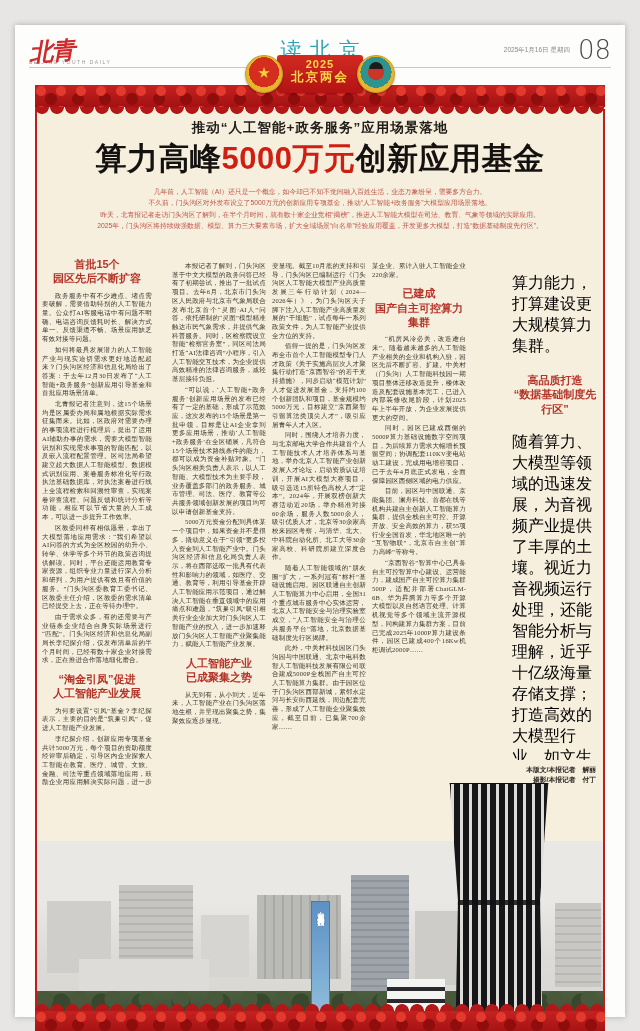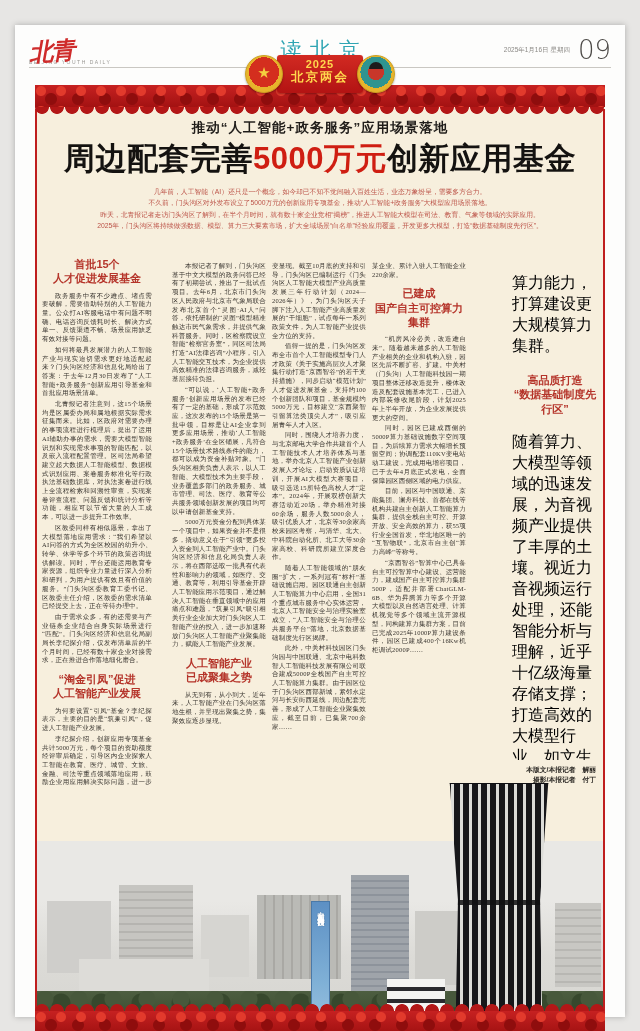--- a/index.html
+++ b/index.html
@@ -170,54 +170,54 @@
 <div class="paper">
 
   <div class="masthead">
     <div class="logo-wrap">
       <span class="logo-cn">北青</span>
       <span class="logo-en">BEIJING YOUTH DAILY</span>
     </div>
     <div class="section-title">读北京</div>
     <div class="mast-right">
       <span class="mast-date">2025年1月16日 星期四</span>
-      <span class="page-num">09</span>
+      <span class="page-num">08</span>
     </div>
   </div>
 
   <div class="badge">
     <div class="emblem national"></div>
     <div class="ribbon">
       <div class="y">2025</div>
       <div class="e">北京两会</div>
     </div>
     <div class="emblem cppcc"></div>
   </div>
 
   <div class="frame">
     <div class="garland top"></div>
     <div class="edge l"></div>
     <div class="edge r"></div>
 
     <div class="kicker">推动“人工智能+政务服务”应用场景落地</div>
-    <div class="headline"><span>周边配套完善</span><span class="hl">5000万元</span><span>创新应用基金</span></div>
+    <div class="headline"><span>算力高峰</span><span class="hl">5000万元</span><span>创新应用基金</span></div>
 
     <div class="lead">
       <div>几年前，人工智能（AI）还只是一个概念，如今却已不知不觉间融入百姓生活，业态万象纷呈，需要多方合力。</div>
       <div>不久前，门头沟区对外发布设立了5000万元的创新应用专项基金，推动“人工智能+政务服务”大模型应用场景落地。</div>
       <div>昨天，北青报记者走访门头沟区了解到，在半个月时间，就有数十家企业竞相“揭榜”，推进人工智能大模型在司法、教育、气象等领域的实际应用。</div>
       <div>2025年，门头沟区将持续做强数据、模型、算力三大要素市场，扩大全域场景“白名单”经验应用覆盖，开发更多大模型，打造“数据基础制度先行区”。</div>
     </div>
 
     <div class="body-grid">
 
       <div class="ncol">
         <div class="subhead" style="margin-top:0">
           <div>首批15个</div>
-          <div>人才促进发展基金</div>
+          <div>园区先后不断扩容</div>
         </div>
         <p>政务服务中有不少难点、堵点需要破解，需要借助特别的人工智能力量。公众打AI客服电话中有问题不明确、电话咨询反馈耗时长、解决方式单一、反馈渠道不畅、场景应用缺乏有效对接等问题。</p>
         <p>如何将最具发展潜力的人工智能产业与现实迫切需求更好地适配起来？门头沟区经济和信息化局给出了答案：于去年12月30日发布了“人工智能+政务服务”创新应用引导基金和首批应用场景清单。</p>
         <p>北青报记者注意到，这15个场景均是区属委办局和属地根据实际需求征集而来。比如，区政府对需要办理的事项流程进行梳理后，提出了运用AI辅助办事的需求，需要大模型智能识别和实现需求事项的智能匹配，以及嵌入流程配置管理。区司法局希望建立起大数据人工智能模型、数据模式识别应用、案卷服务标准化等行政执法基础数据库，对执法案卷进行线上全流程检索和回溯性审查，实现案卷评查流程、问题反馈和统计分析等功能，相应可以节省大量的人工成本，可以进一步提升工作效率。</p>
         <p>区教委同样有相似愿景，拿出了大模型落地应用需求：“我们希望以AI问答的方式为全区校园的幼升小、转学、休学等多个环节的政策咨询提供解读。同时，平台还能运用教育专家资源，组织专业力量进行深入分析和研判，为用户提供有效且有价值的服务。”门头沟区委教育工委书记、区教委主任介绍，区教委的需求清单已经提交上去，正在等待办理中。</p>
         <p>由于需求众多，有的还需要与产业链条企业结合自身实际场景进行“匹配”。门头沟区经济和信息化局副局长李纪探介绍，仅发布清单后的半个月时间，已经有数十家企业对接需求，正在推进合作落地细化磨合。</p>
         <div class="subhead">
           <div>“淘金引凤”促进</div>
           <div>人工智能产业发展</div>
         </div>

